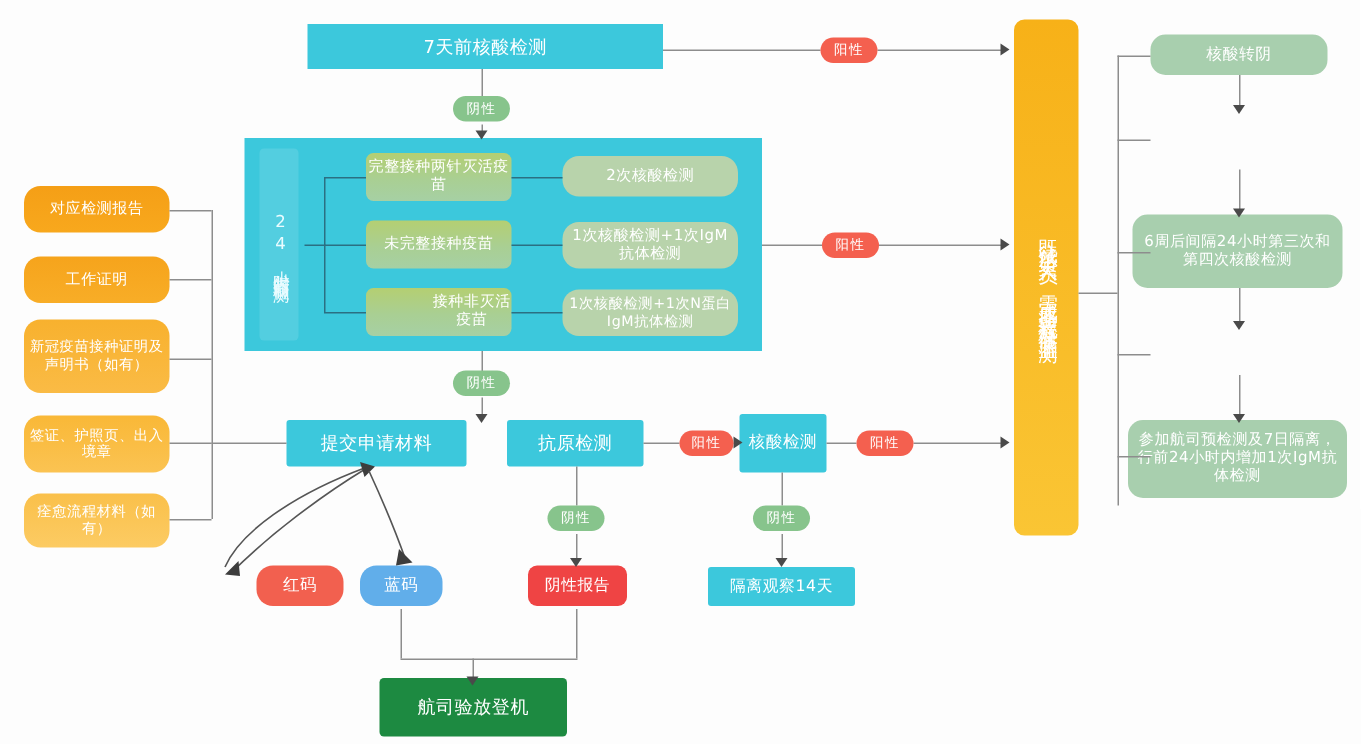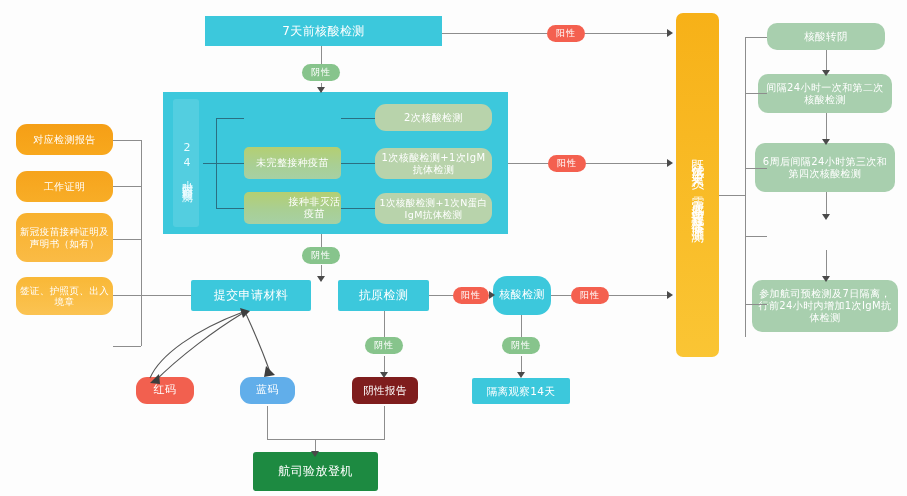--- a/index.html
+++ b/index.html
@@ -10,24 +10,24 @@
         justify-content:center;text-align:center;color:#fff;line-height:1.18;
         letter-spacing:.4px;}
 
   
   .cyan{background:#3cc8dc;}
   .cyan-big{background:#3cc8dc;}
   .grn-inner{background:linear-gradient(180deg,#b4cf72 0%,#a9cf93 55%,#a6d0a4 100%);
              border-radius:5px;}
   .grn-pale{background:#b8d3ab;border-radius:11px;}
   .grn-right{background:#a8cfae;border-radius:10px;}
-  .grn-soft{background:#7f1d1d;border-radius:6px;text-align:center;}
+  .grn-soft{background:#ef4444;border-radius:6px;text-align:center;}
   .grn-deep{background:#1d8a41;border-radius:3px;}
   .blue{background:#61aeea;border-radius:11px;}
-  .red{background:#f2604f;border-radius:11px;}
+  .red{background:#f2604f;border-radius:11px;margin-left:35px;}
   .orange{border-radius:11px;text-align:center;}
   .o1{background:linear-gradient(180deg,#f59f16 0%,#f8a81d 100%);}
   .o2{background:linear-gradient(180deg,#f6a41c 0%,#f8ad27 100%);}
   .o3{background:linear-gradient(180deg,#f8b12e 0%,#fabb45 100%);}
   .o4{background:linear-gradient(180deg,#f9b837 0%,#fbc352 100%);}
   .o5{background:linear-gradient(180deg,#fac04a 0%,#fccb63 100%);}
   .yellowbar{background:linear-gradient(180deg,#f7b118 0%,#fac534 100%);border-radius:7px;}
 
   .vert{writing-mode:vertical-rl;text-orientation:upright;letter-spacing:2px;}
 
@@ -138,20 +138,23 @@
   <div class="node cyan" style="left:205px;top:16px;width:237px;height:30px;font-size:12px;">
     <span>7天前核酸检测</span>
   </div>
 
   <div class="node cyan-big" style="left:163px;top:92px;width:345px;height:142px;"></div>
   <div class="node vert" style="left:173px;top:99px;width:26px;height:128px;font-size:11px;color:#eafcff;
               background:rgba(255,255,255,.12);border-radius:3px;">
     <span>24小时内行前检测</span>
   </div>
 
+  <div class="node grn-inner" style="left:244px;top:102px;width:97px;height:32px;font-size:10px;">
+    <span>完整接种两针灭活疫苗</span>
+  </div>
   <div class="node grn-inner" style="left:244px;top:147px;width:97px;height:32px;font-size:10px;">
     <span>未完整接种疫苗</span>
   </div>
   <div class="node grn-inner" style="left:244px;top:192px;width:97px;height:32px;font-size:10px;padding-left:44px;">
     <span>接种非灭活疫苗</span>
   </div>
 
   <div class="node grn-pale" style="left:375px;top:104px;width:117px;height:27px;font-size:10px;color:#fff;">
     <span>2次核酸检测</span>
   </div>
@@ -167,59 +170,59 @@
   </div>
   <div class="node orange o2" style="left:16px;top:171px;width:97px;height:31px;font-size:10px;">
     <span>工作证明</span>
   </div>
   <div class="node orange o3" style="left:16px;top:213px;width:97px;height:49px;font-size:9.5px;padding:0 3px;">
     <span>新冠疫苗接种证明及声明书（如有）</span>
   </div>
   <div class="node orange o4" style="left:16px;top:277px;width:97px;height:38px;font-size:9.5px;padding:0 3px;">
     <span>签证、护照页、出入境章</span>
   </div>
+  <div class="node orange o5" style="left:16px;top:329px;width:97px;height:36px;font-size:9.5px;padding:0 3px;">
+    <span>痊愈流程材料（如有）</span>
+  </div>
 
   <div class="node cyan" style="left:191px;top:280px;width:120px;height:31px;font-size:12px;border-radius:2px;">
     <span>提交申请材料</span>
   </div>
   <div class="node red" style="left:136px;top:377px;width:58px;height:27px;font-size:11px;">
     <span>红码</span>
   </div>
   <div class="node blue" style="left:240px;top:377px;width:55px;height:27px;font-size:11px;">
     <span>蓝码</span>
   </div>
 
   <div class="node cyan" style="left:338px;top:280px;width:91px;height:31px;font-size:12px;border-radius:2px;">
     <span>抗原检测</span>
   </div>
   <div class="node grn-soft" style="left:352px;top:377px;width:66px;height:27px;font-size:10.5px;">
     <span>阴性报告</span>
   </div>
 
-  <div class="node cyan" style="left:493px;top:276px;width:58px;height:39px;font-size:11px;border-radius:14px;">
+  <div class="node cyan" style="left:493px;top:276px;width:58px;height:39px;font-size:11px;border-radius:2px;">
     <span>核酸检测</span>
   </div>
   <div class="node cyan" style="left:472px;top:378px;width:98px;height:26px;font-size:10.5px;border-radius:2px;">
     <span>隔离观察14天</span>
   </div>
 
   <div class="node grn-deep" style="left:253px;top:452px;width:125px;height:39px;font-size:12px;">
     <span>航司验放登机</span>
   </div>
 
   <div class="node yellowbar vert" style="left:676px;top:13px;width:43px;height:344px;font-size:13px;letter-spacing:3px;">
     <span>既往感染史人员，需完成痊愈流程及健康监测</span>
   </div>
 
   <div class="node grn-right" style="left:767px;top:23px;width:118px;height:27px;font-size:10.5px;">
     <span>核酸转阴</span>
   </div>
-  <div class="node grn-right" style="left:758px;top:74px;width:134px;height:39px;font-size:10px;padding:0 5px;">
-    <span>间隔24小时一次和第二次核酸检测</span>
-  </div>
   <div class="node grn-right" style="left:755px;top:143px;width:140px;height:49px;font-size:10px;padding:0 5px;">
     <span>6周后间隔24小时第三次和第四次核酸检测</span>
   </div>
   <div class="node grn-right" style="left:752px;top:280px;width:146px;height:52px;font-size:10px;padding:0 5px;">
     <span>参加航司预检测及7日隔离，行前24小时内增加1次IgM抗体检测</span>
   </div>
 
   <div class="pill pos" style="left:547px;top:25px;width:38px;">
     <span>阳性</span>
   </div>

